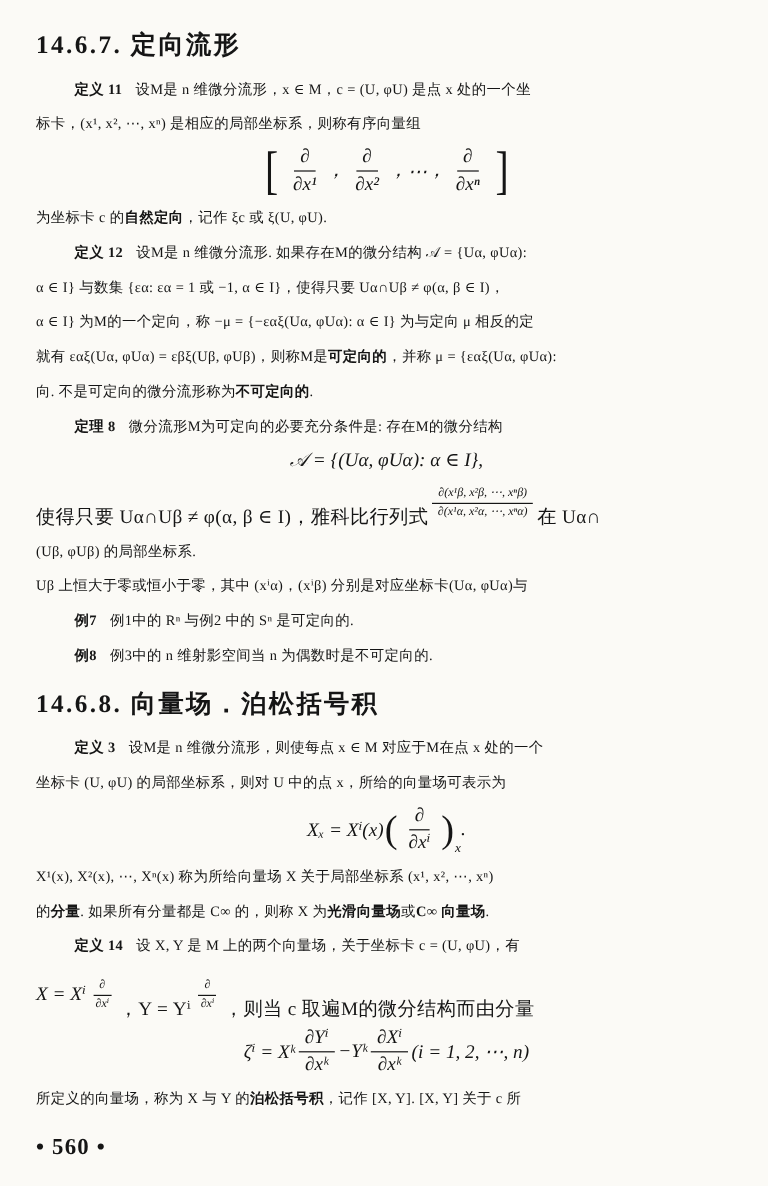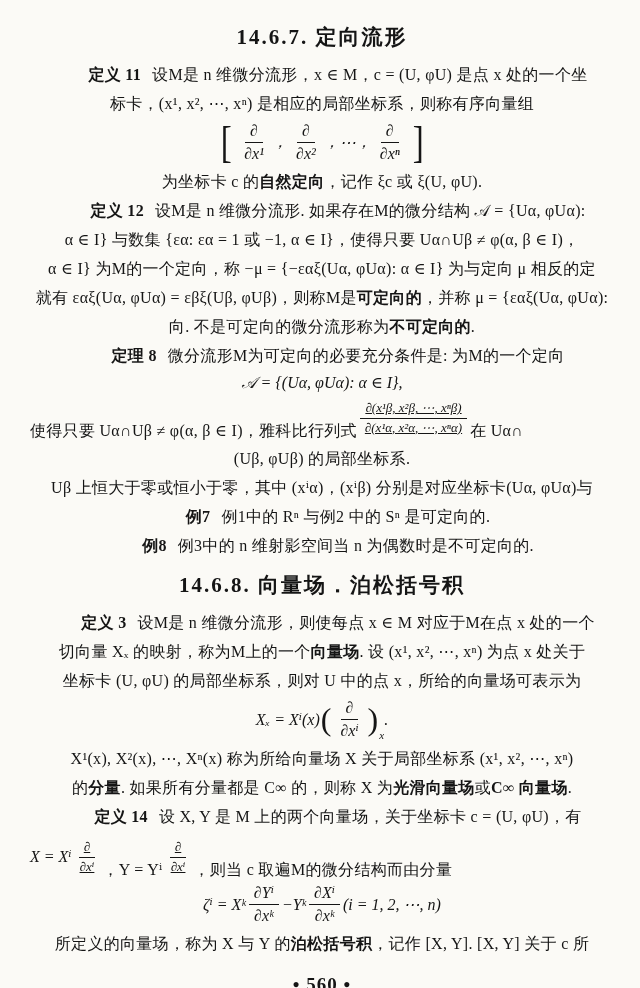--- a/index.html
+++ b/index.html
@@ -3,41 +3,41 @@
 <meta charset="utf-8">
 <style>
   * { margin:0; padding:0; box-sizing:border-box; }
   html,body { width:640px; height:988px; }
   body {
     background:#fbfaf6;
     color:#151515;
     font-family:"Liberation Serif","DejaVu Serif",serif;
     overflow:hidden;
   }
-  .page { width:640px; height:935px; padding:22px 26px 0 30px; position:relative;text-align:center; }
+  .page { width:640px; height:935px; padding:22px 26px 0 30px; position:relative; }
   .h1 {
     font-size:21px; font-weight:bold; line-height:30px;
     letter-spacing:2px; margin-bottom:8px;
   }
   .h2top { margin-top:10px; }
   .line {
-    font-size:16px; line-height:29px; letter-spacing:0.3px;
+    font-size:12px; line-height:29px; letter-spacing:0.3px;
     white-space:nowrap;
   }
   .indent { padding-left:32px; }
   .lbl { font-weight:bold; margin-right:11px; }
   .b { font-weight:bold; }
   .formula {
     display:flex; justify-content:center; align-items:center;
     font-size:16px; font-style:italic; margin:3px 0;
   }
   .frac { display:inline-flex; flex-direction:column; align-items:center; margin:0 3px; line-height:1.25; }
   .frac .num { padding:0 5px 1px; border-bottom:1px solid #151515; }
   .frac .den { padding:1px 5px 0; }
-  .sm { font-size:13px;text-decoration:underline; }
+  .sm { font-size:10px; }
   .bigb { font-size:44px; font-weight:400; font-style:normal; line-height:0.9; margin:0 3px; transform:scaleX(0.75); }
   .bigp { font-size:32px; font-style:normal; line-height:0.9; margin:0 1px; font-weight:300; }
   .mixline { display:flex; align-items:center; font-size:16px; line-height:1.25; margin:3px 0; white-space:nowrap; }
   .mixline .cjk { font-style:normal; letter-spacing:0.3px;margin-top:26px; }
   .mathtxt { font-style:italic; }
   .subx { font-size:11px; align-self:flex-end; margin-top:14px; font-style:italic; }
   .pagenum { font-weight:bold; font-size:19px; letter-spacing:1px; margin-top:16px; }
 </style>
 </head>
 <body>
@@ -76,21 +76,21 @@
 
   <div>
     <div class="line indent"><span class="lbl">定义 12</span><span>设M是 n 维微分流形. 如果存在M的微分结构 𝒜 = {Uα, φUα):</span></div>
     <div class="line">α ∈ I} 与数集 {εα: εα = 1 或 −1, α ∈ I}，使得只要 Uα∩Uβ ≠ φ(α, β ∈ I)，</div>
     <div class="line">α ∈ I} 为M的一个定向，称 −μ = {−εαξ(Uα, φUα): α ∈ I} 为与定向 μ 相反的定</div>
     <div class="line"><span>就有 εαξ(Uα, φUα) = εβξ(Uβ, φUβ)，则称M是</span><span class="b">可定向的</span><span>，并称 μ = {εαξ(Uα, φUα):</span></div>
     <div class="line"><span>向. 不是可定向的微分流形称为</span><span class="b">不可定向的</span><span>.</span></div>
   </div>
 
   <div>
-    <div class="line indent"><span class="lbl">定理 8</span><span>微分流形M为可定向的必要充分条件是: 为M的一个定向</span></div>
+    <div class="line indent"><span class="lbl">定理 8</span><span>微分流形M为可定向的必要充分条件是: 存在M的微分结构</span></div>
   </div>
 
   <div class="formula">
     <span>𝒜 = {(Uα, φUα): α ∈ I},</span>
   </div>
 
   <div class="mixline">
     <span class="cjk">使得只要 Uα∩Uβ ≠ φ(α, β ∈ I)，雅科比行列式</span>
     <span class="frac sm mathtxt">
         <span class="num">∂(x¹β, x²β, ⋯, xⁿβ)</span>
@@ -102,21 +102,20 @@
   <div class="line">(Uβ, φUβ) 的局部坐标系.</div>
   <div class="line">Uβ 上恒大于零或恒小于零，其中 (xⁱα)，(xⁱβ) 分别是对应坐标卡(Uα, φUα)与</div>
 
   <div class="line indent"><span class="lbl">例7</span><span>例1中的 Rⁿ 与例2 中的 Sⁿ 是可定向的.</span></div>
   <div class="line indent"><span class="lbl">例8</span><span>例3中的 n 维射影空间当 n 为偶数时是不可定向的.</span></div>
 
   <div class="h1 h2top">14.6.8. 向量场．泊松括号积</div>
 
   <div>
     <div class="line indent"><span class="lbl">定义 3</span><span>设M是 n 维微分流形，则使每点 x ∈ M 对应于M在点 x 处的一个</span></div>
-    <div class="line"><span>切向量 Xₓ 的映射，称为M上的一个</span><span class="b">向量场</span><span>. 设 (x¹, x², ⋯, xⁿ) 为点 x 处关于</span></div>
     <div class="line">坐标卡 (U, φU) 的局部坐标系，则对 U 中的点 x，所给的向量场可表示为</div>
   </div>
 
   <div class="formula">
     <span class="mathtxt">Xₓ = Xⁱ(x)</span>
     <span class="bigp">(</span>
     <span class="frac">
         <span class="num">∂</span>
         <span class="den">∂xⁱ</span>
       </span>

